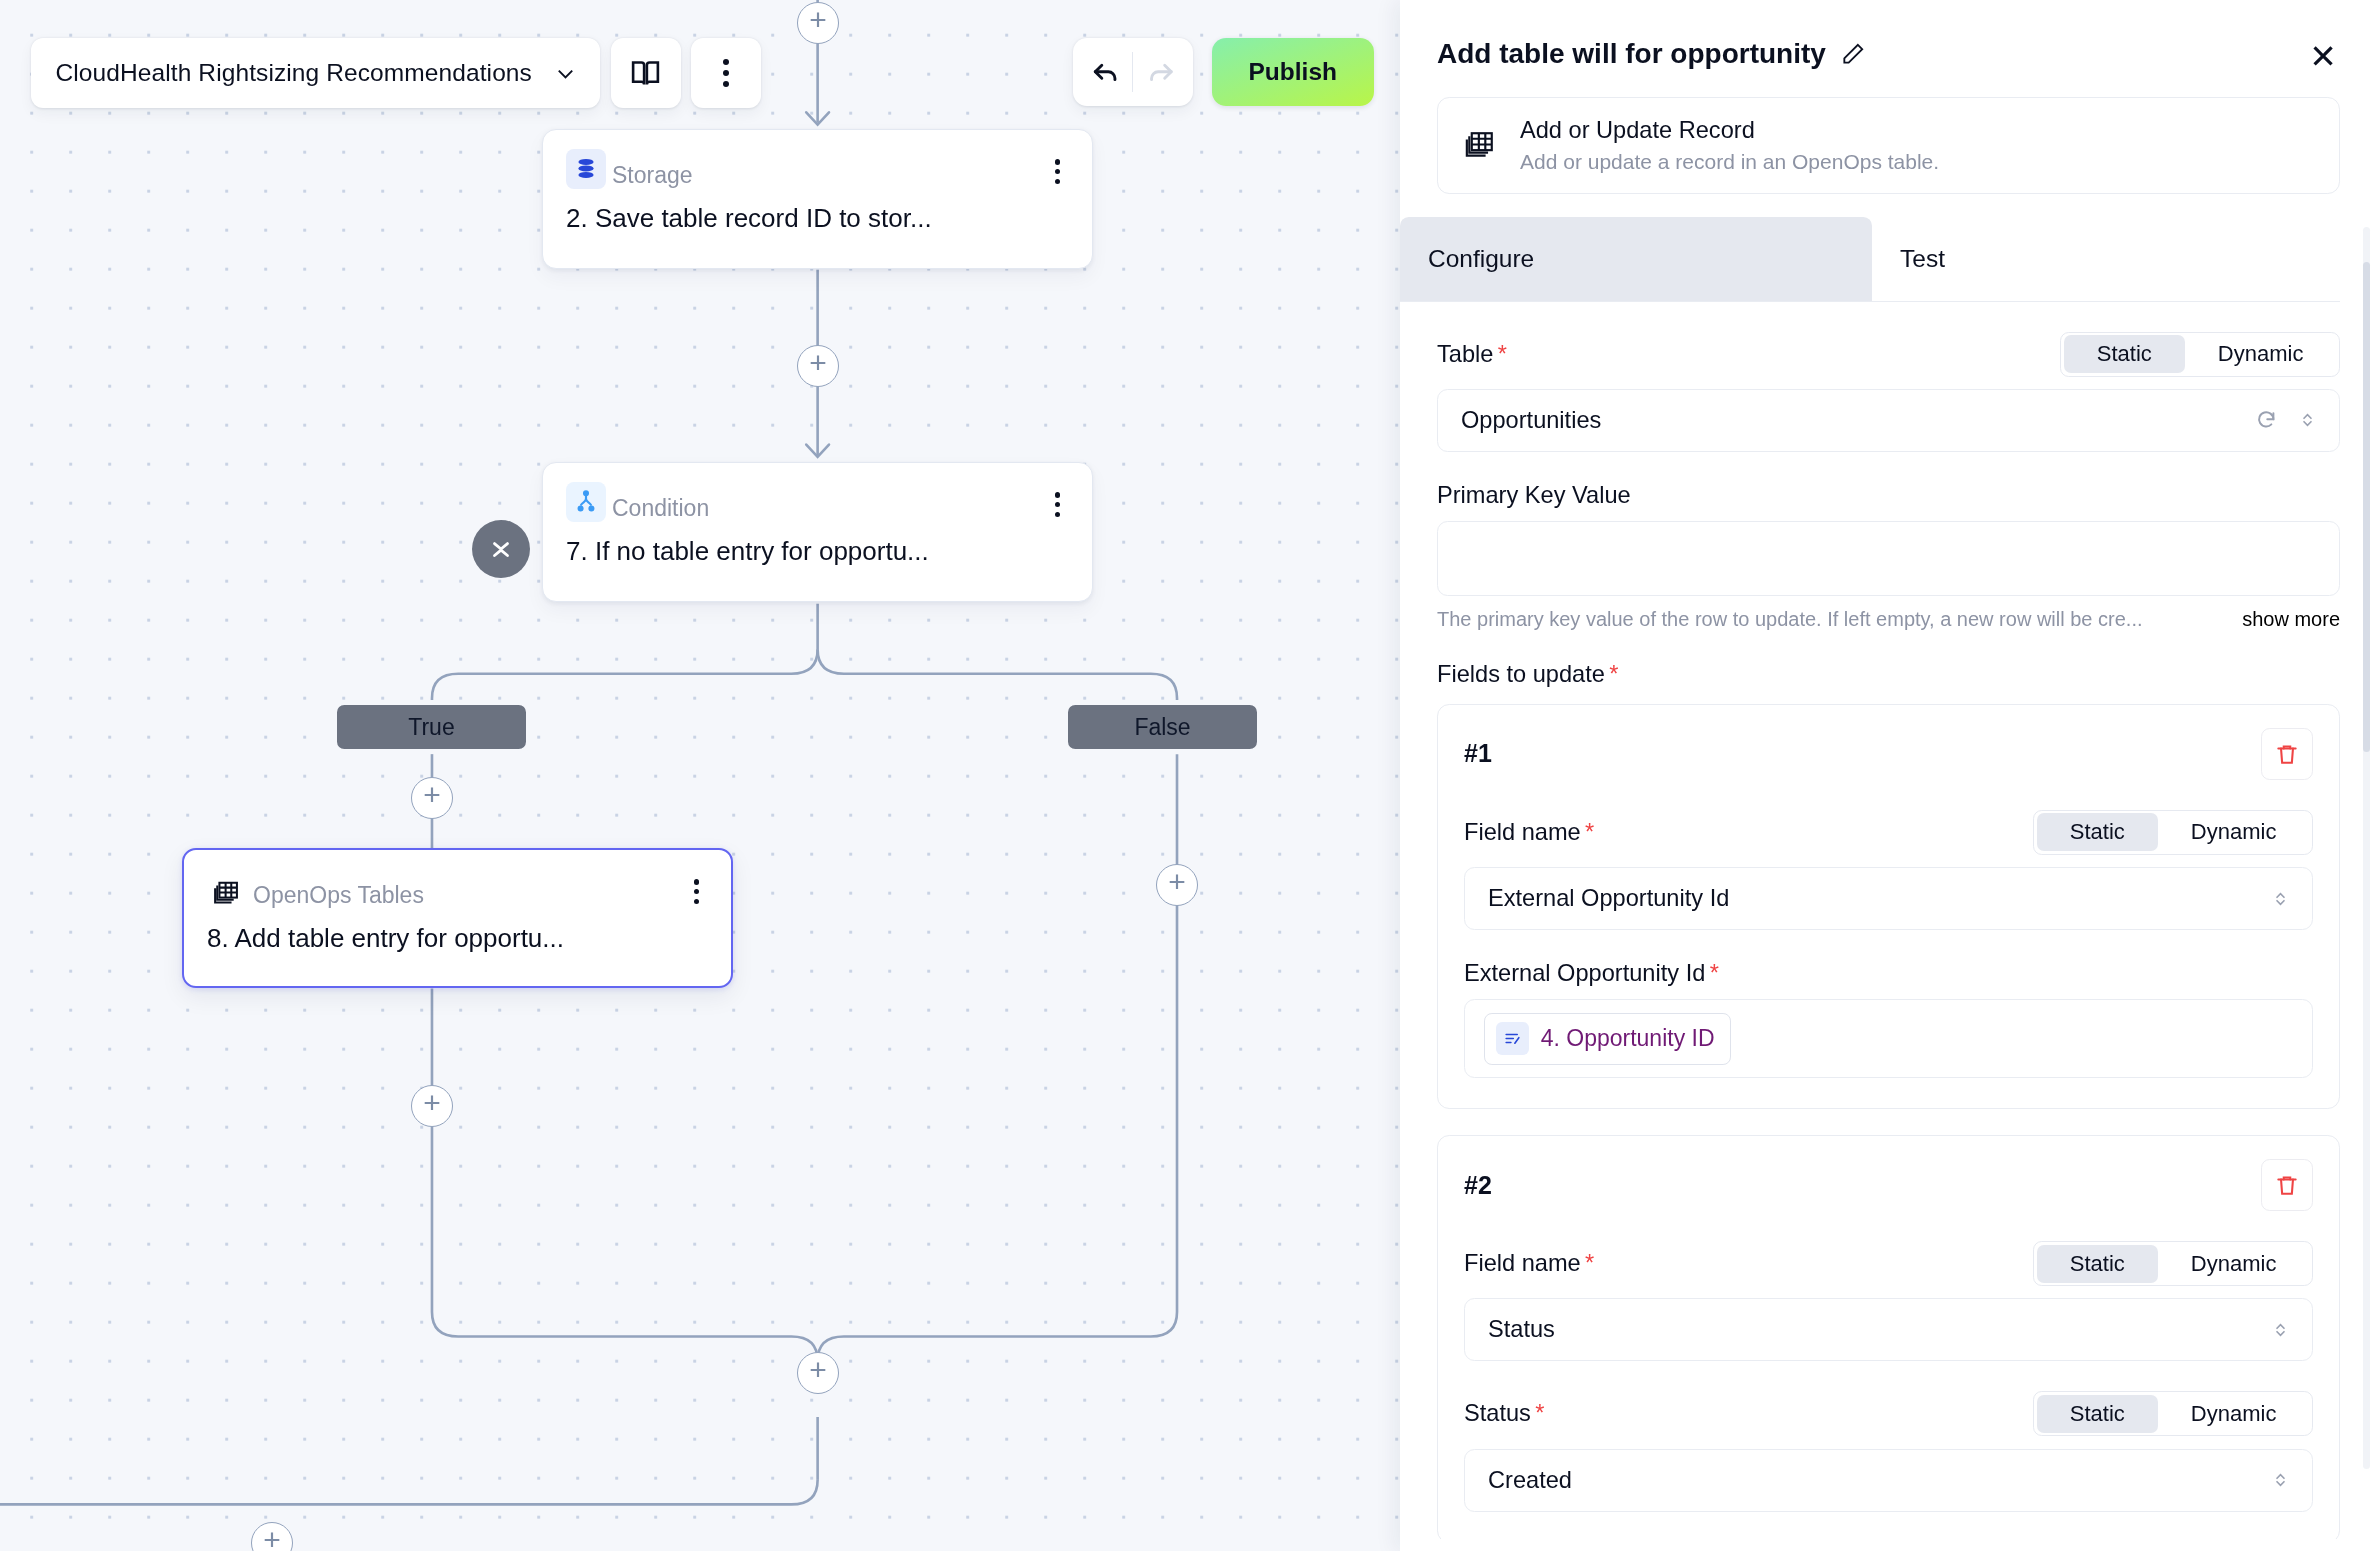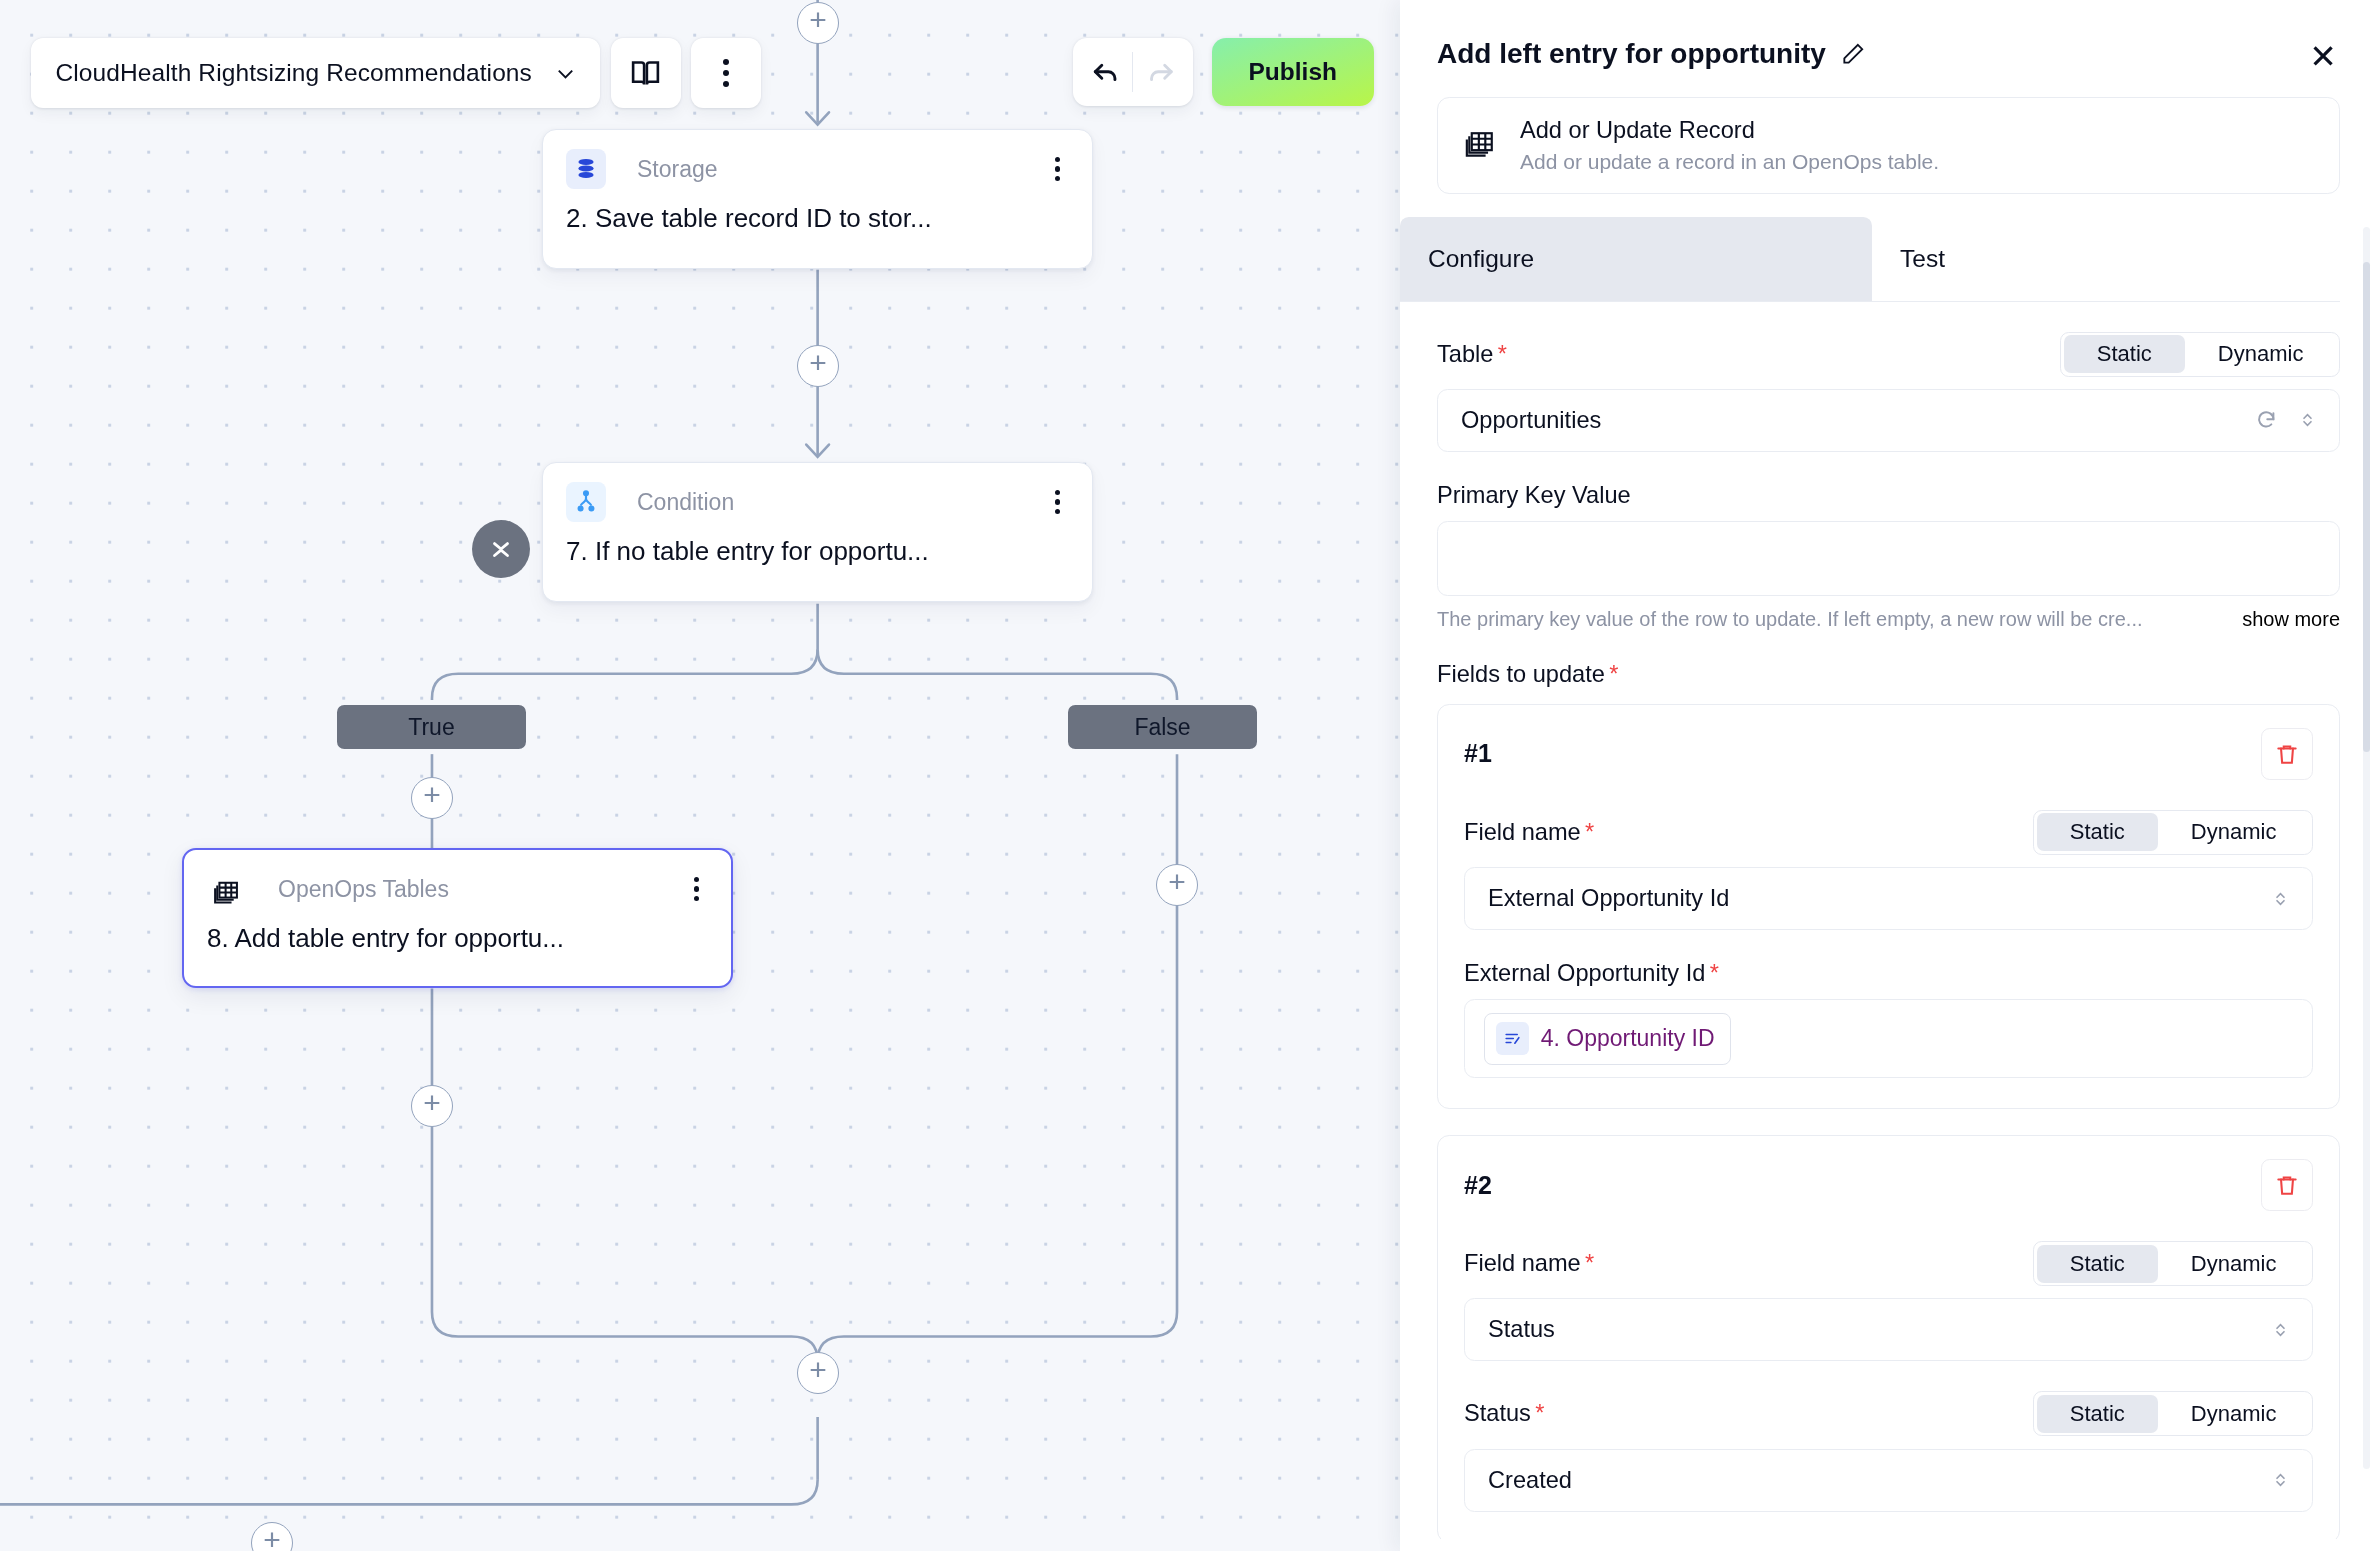--- a/index.html
+++ b/index.html
@@ -63,21 +63,21 @@
     box-shadow: 0 1.7px 5.2px rgba(20,30,60,.10);
   }
 
   
   .node {
     position: absolute; background: #fff; border: 1.3px solid #e3e8f1; border-radius: 14px;
     box-shadow: 0 1.7px 4.4px rgba(20,30,60,.06), 0 8.7px 19px rgba(20,30,60,.045);
     padding: 19px 23px 21px 23px; cursor: pointer; z-index: 20;
   }
   .node.selected { border: 2.6px solid #6366f1; box-shadow: 0 1.7px 5.2px rgba(99,102,241,.16), 0 8.7px 23px rgba(20,30,60,.07); }
-  .node-head { display: flex; align-items: center; gap: 31px; }
+  .node-head { display: flex; align-items: flex-end; gap: 6px; }
   .node-ico { width: 40px; height: 40px; border-radius: 7.9px; display: flex; align-items: center; justify-content: center; flex: 0 0 40px; }
   .node-ico.blue { background: #e8eefc; }
   .node-ico.cyan { background: #eaf4ff; }
   .node-ico.plain { background: transparent; }
   .node-kind { font-size: 23px; color: #8d93a4; flex: 1; }
   .node-kebab { display: flex; flex-direction: column; gap: 4.4px; align-items: center; padding: 5.2px 8.7px; cursor: pointer; }
   .node-kebab i { width: 5.2px; height: 5.2px; border-radius: 50%; background: #0b1020; display: block; }
   .node-title { margin-top: 14px; font-size: 26px; color: #0b1020; white-space: nowrap; overflow: hidden; }
 
   #node-storage   { left: 542px; top: 129px;  width: 551px; height: 140px; }
@@ -340,21 +340,21 @@
       </div>
       <div class="node-title">8. Add table entry for opportu...</div>
     </div>
 
   </div>
 
   <div class="panel">
 
     <div class="panel-head">
       <div class="panel-title-wrap">
-        <span class="panel-title">Add left entry for opportunity</span>
+        <span class="panel-title">Add table will for opportunity</span>
         <svg width="26" height="26" viewBox="0 0 24 24" fill="none" stroke="#0b1020" stroke-width="1.7">
           <path d="M16.5 3.5l4 4L8 20H4v-4z"></path>
         </svg>
       </div>
       <span class="close-x">✕</span>
     </div>
 
     <div class="card-action">
       <span>
         <svg width="40" height="40" viewBox="0 0 26 26" fill="none" stroke="#0b1020" stroke-width="1.4">

